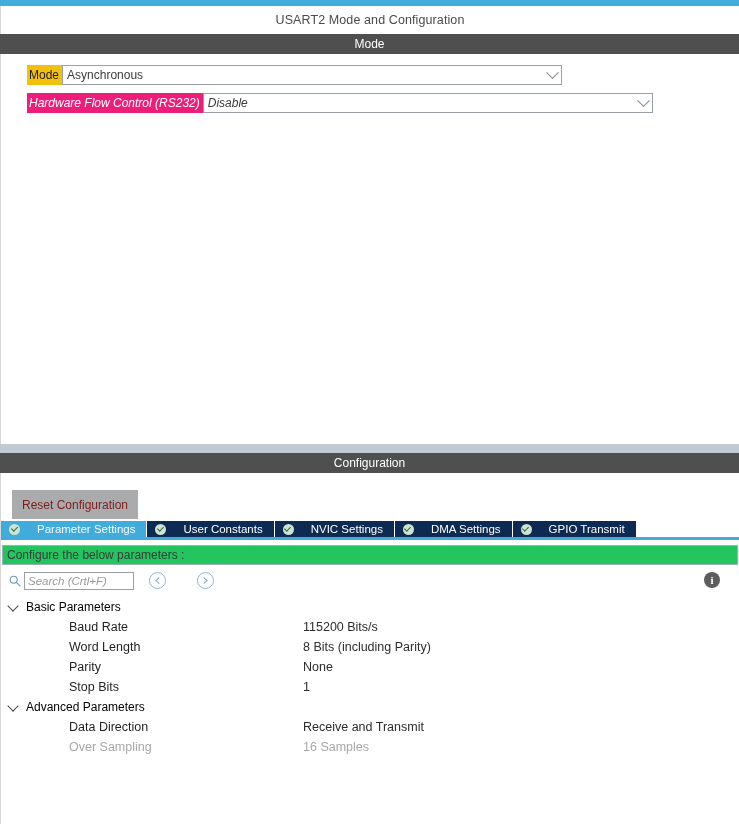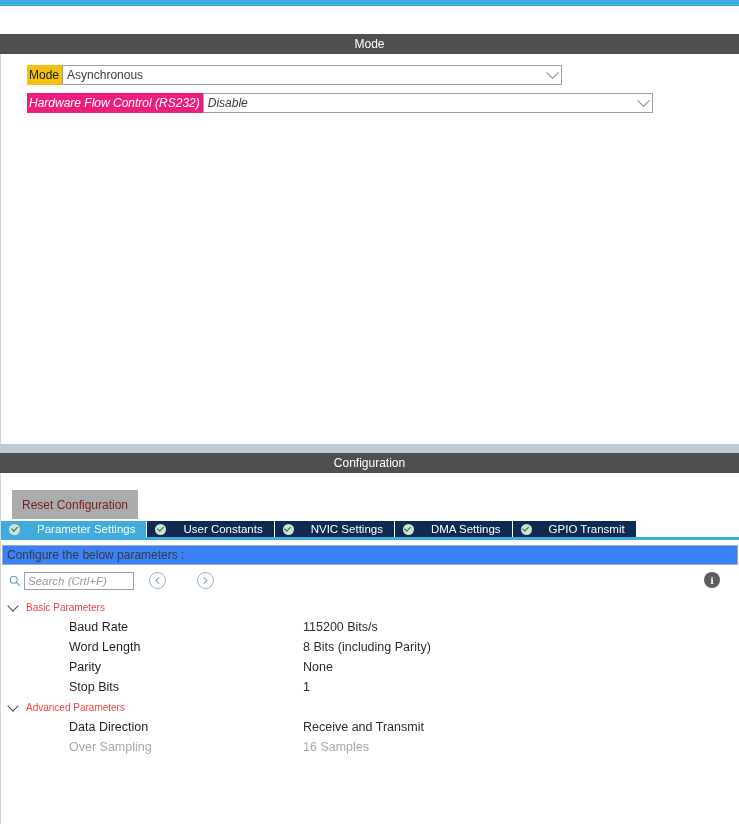--- a/index.html
+++ b/index.html
@@ -167,21 +167,21 @@
     border-left: 1.6px solid #2f6b3a;
     border-bottom: 1.6px solid #2f6b3a;
     transform: rotate(-45deg) translate(0px,-1px);
   }
 
   
   .configure-box {
     position: absolute; top: 72px; left: 1px;
     width: 736px; height: 20px;
     border: 1px solid #9bb0bd;
-    background: #3b82f6;
+    background: #22c55e;
     display: flex; align-items: center;
     padding-left: 4px;
     font-size: 12px;
     color: #3a3a3a;
   }
 
   
   .search-row {
     position: absolute; top: 96px; left: 0;
     width: 739px; height: 26px;
@@ -251,22 +251,22 @@
   .grp-chev {
     width: 8px; height: 8px;
     border-right: 1.5px solid #4a4a4a;
     border-bottom: 1.5px solid #4a4a4a;
     transform: rotate(45deg);
     margin-right: 9px;
     margin-top: -3px;
     flex: 0 0 auto;
   }
   .group-label {
-    font-size: 10px;
-    color: #ef4444;
+    font-size: 12px;
+    color: #000000;
   }
   .param-row {
     height: 20px;
     display: flex; align-items: center;
     cursor: default;
   }
   .param-name {
     width: 302px;
     padding-left: 68px;
     font-size: 12.5px;
@@ -279,20 +279,21 @@
   .param-row.disabled .param-name,
   .param-row.disabled .param-value { color: #a8a8a8; }
 </style>
 </head>
 <body>
 
 <div id="root">
 
   <div class="top-accent"></div>
 
+  <div class="win-title">USART2 Mode and Configuration</div>
 
   <div class="panel-header" id="mode-header">Mode</div>
 
   <div class="mode-body">
 
     <div class="mode-row" id="mode-row-0">
       <span class="mode-label gold">Mode</span>
       <div class="mode-combo" id="combo-0">
         <span>Asynchronous</span>
         <span class="combo-caret">

